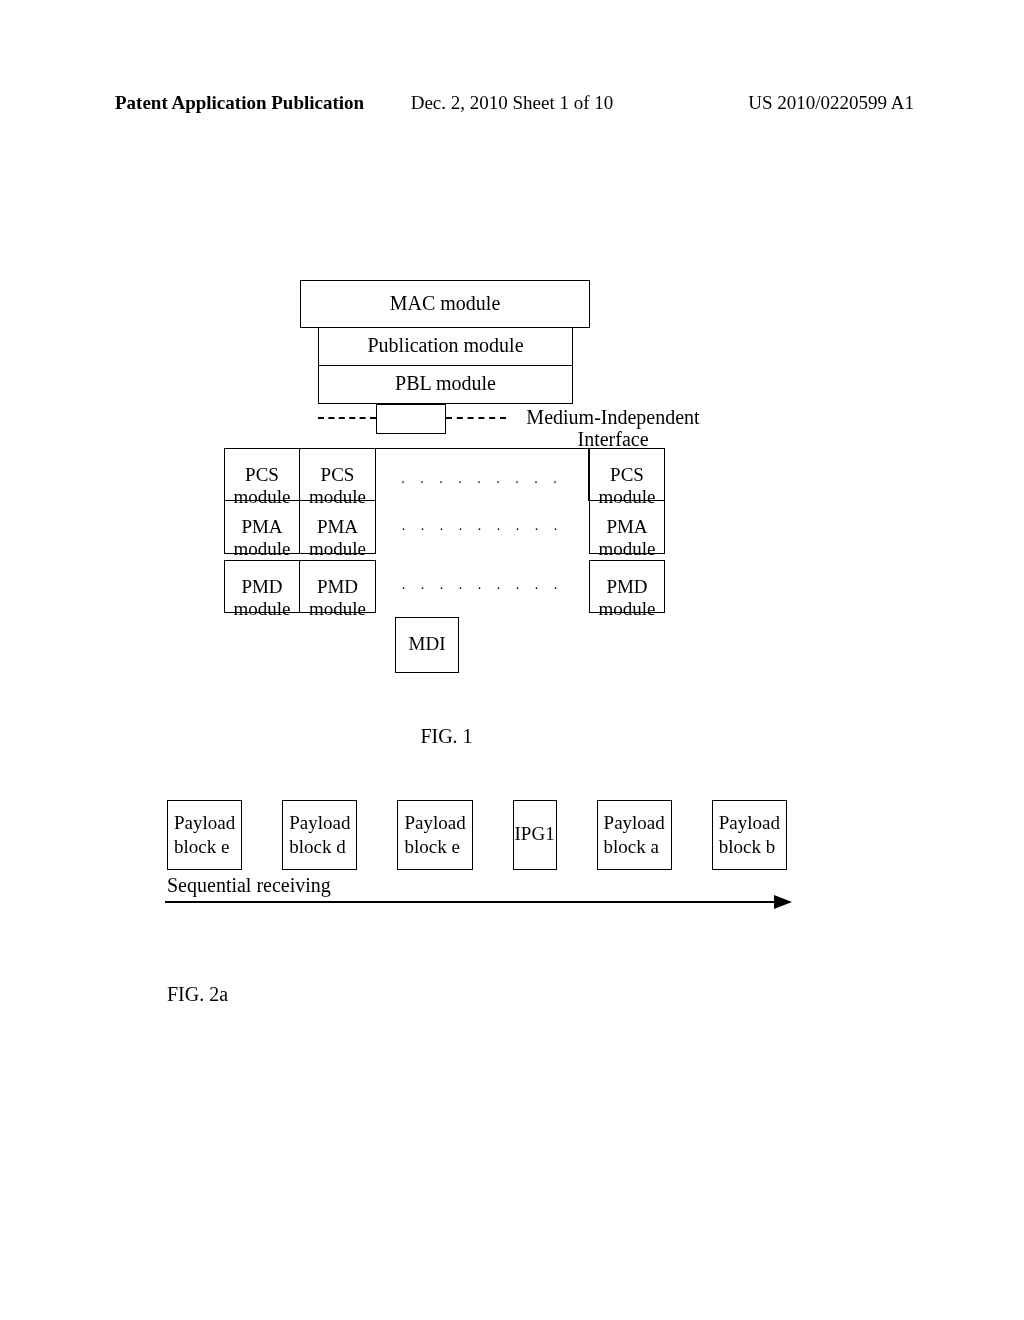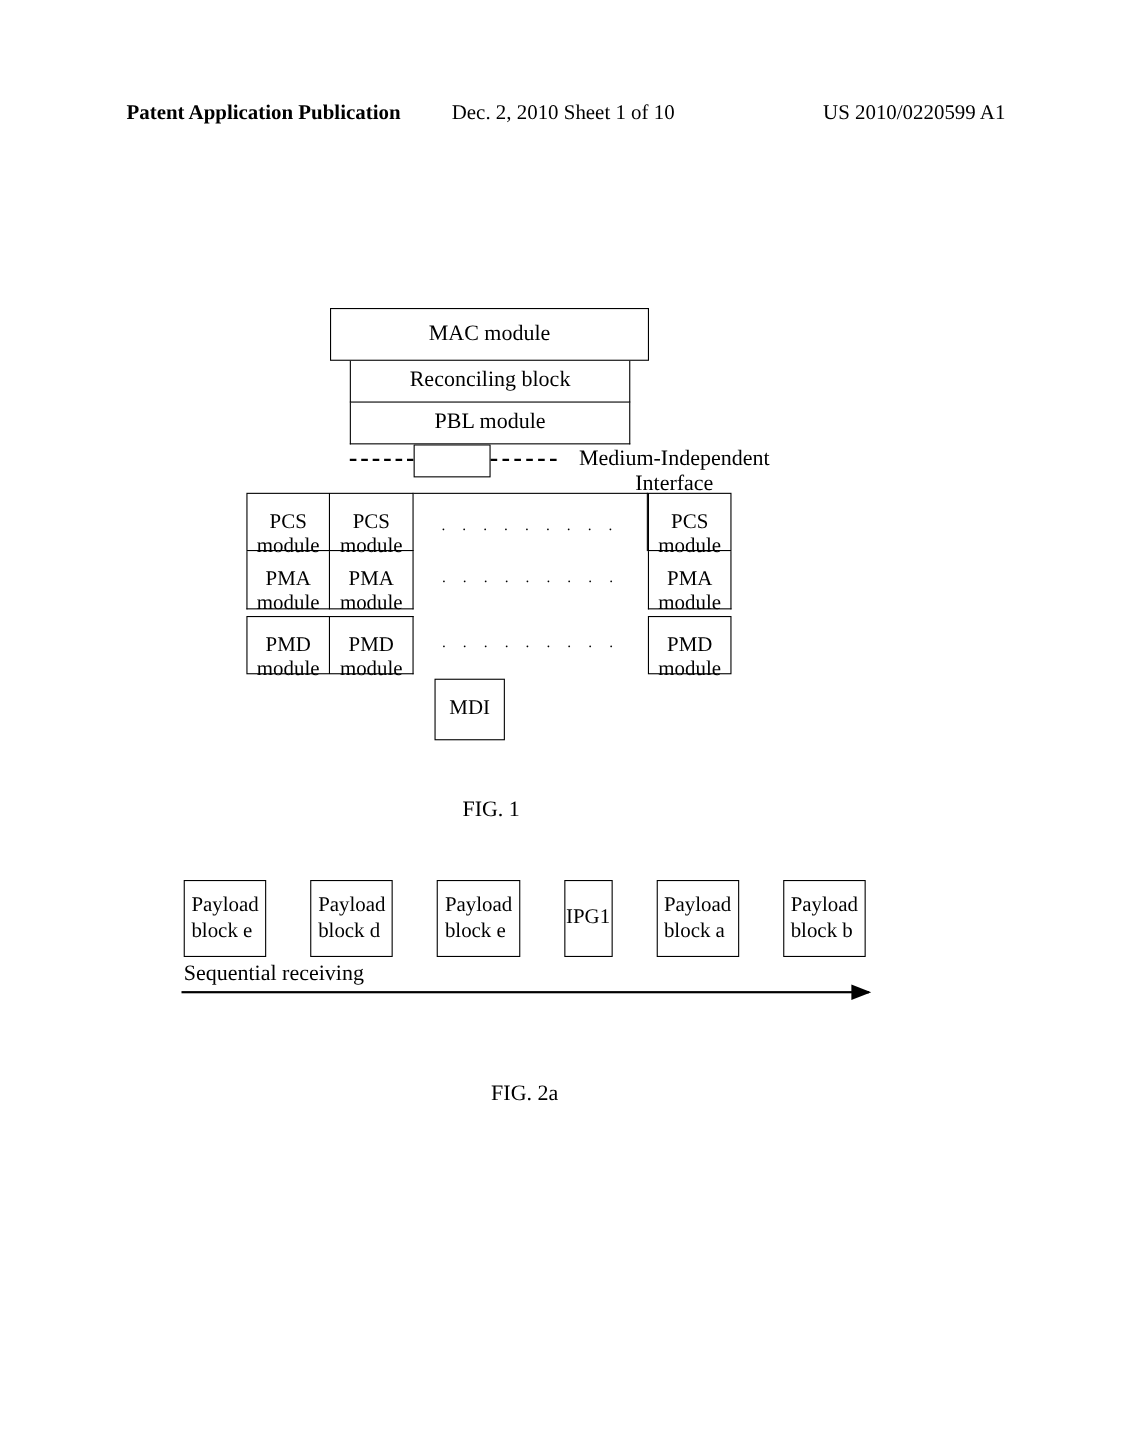--- a/index.html
+++ b/index.html
@@ -212,37 +212,36 @@
       position: absolute;
       right: -2px;
       top: -6px;
       width: 0;
       height: 0;
       border-left: 18px solid #000;
       border-top: 7px solid transparent;
       border-bottom: 7px solid transparent;
     }
     .fig2a-label {
-      text-align: center;
       margin-top: 80px;
       font-size: 20px;
     }
   </style>
 </head>
 <body>
 
 <div class="header">
   <div class="header-left">Patent Application Publication</div>
   <div class="header-center">Dec. 2, 2010  Sheet 1 of 10</div>
   <div class="header-right">US 2010/0220599 A1</div>
 </div>
 
 <div class="fig1-container">
   <div class="mac-row mac-module">MAC module</div>
-  <div class="reconciling-module">Reconciling block</div>
+  <div class="reconciling-module">Publication module</div>
   <div class="pbl-module">PBL module</div>
 
   <div class="mii-row">
     <div class="mii-dash-left"></div>
     <div class="mii-box"></div>
     <div class="mii-dash-right"></div>
     <div class="mii-label">Medium-Independent Interface</div>
   </div>
 
   <div class="layer-row">

